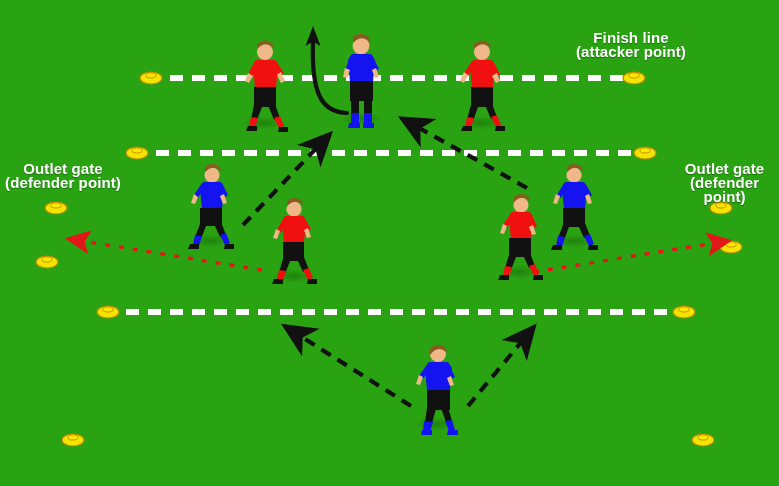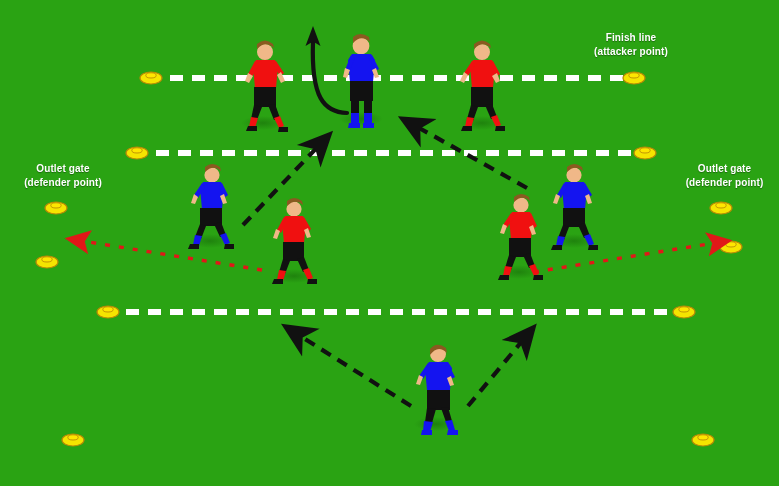--- a/index.html
+++ b/index.html
@@ -9,21 +9,21 @@
     width:779px;height:486px;
     overflow:hidden;
     font-family:"Liberation Sans", sans-serif;
     background:#2aa313;
   }
   #pitch{position:absolute;left:0;top:0;width:779px;height:486px;}
   .lbl{
     position:absolute;
     color:#ffffff;
     font-family:"Liberation Sans", sans-serif;
-    font-size:10px;
+    font-size:15px;
     font-weight:bold;
     line-height:14px;
     text-align:center;
     white-space:pre-line;
     letter-spacing:0.1px;
     text-shadow:0 1px 1px rgba(0,0,0,.35);
   }
   #lbl-finish{left:546px;top:31px;width:170px;}
   #lbl-outlet-left{left:2px;top:162px;width:122px;}
   #lbl-outlet-right{left:672px;top:162px;width:105px;}

